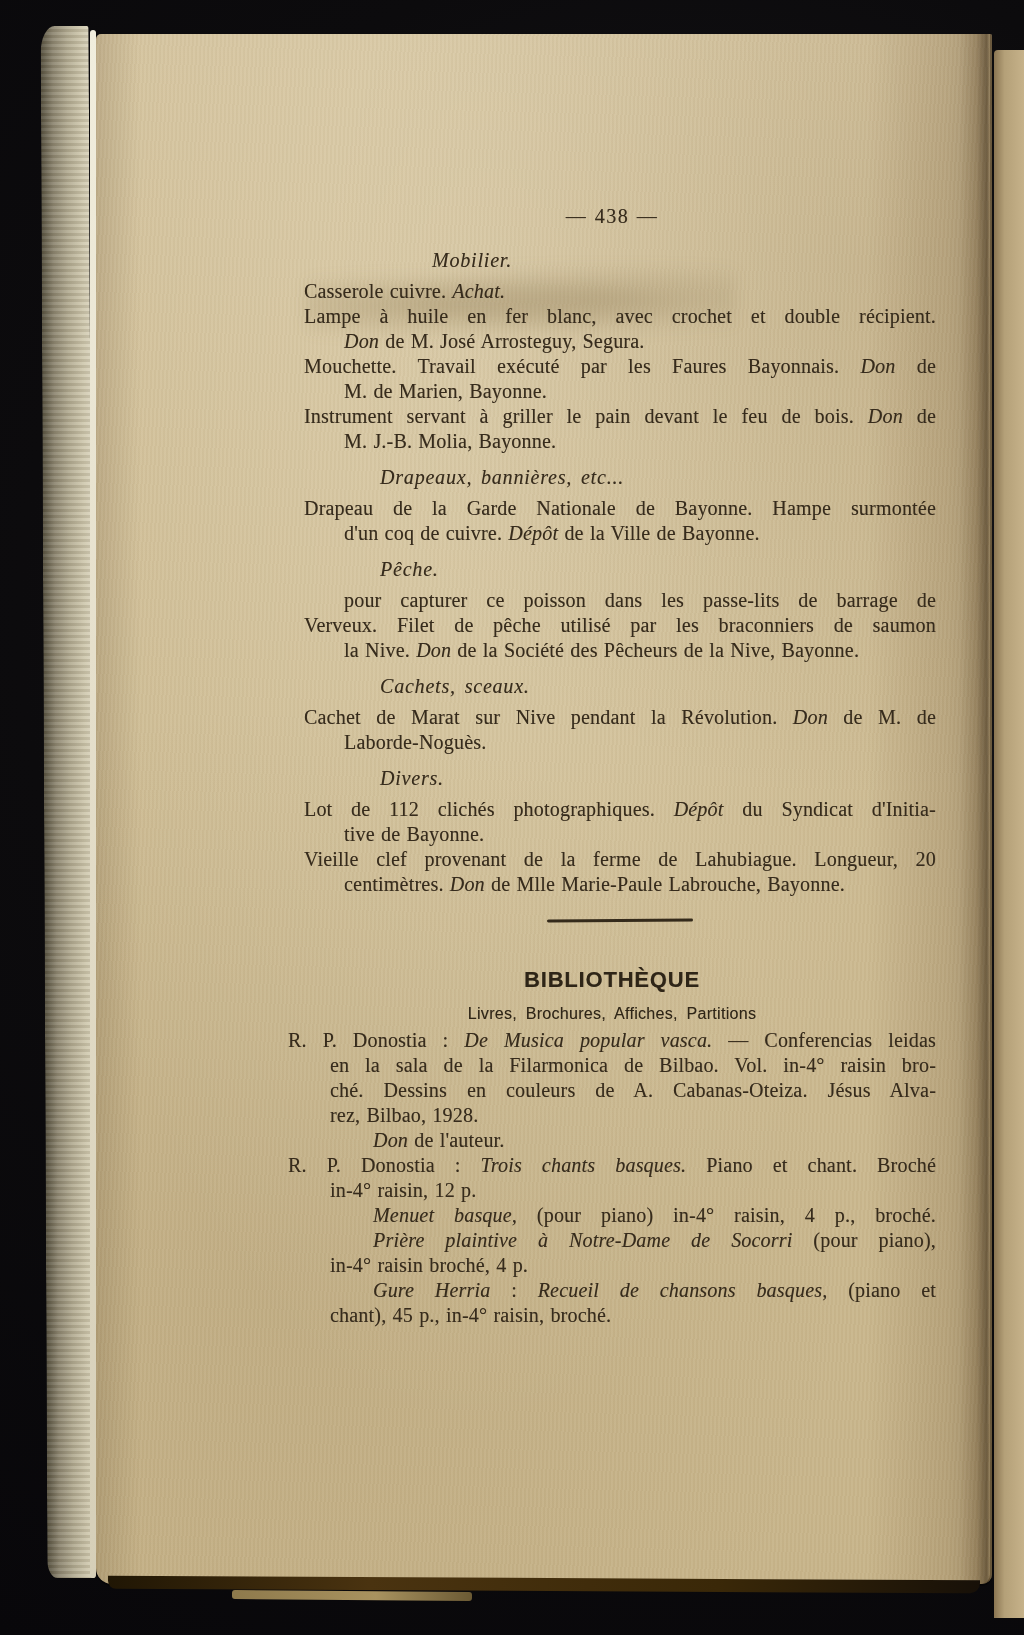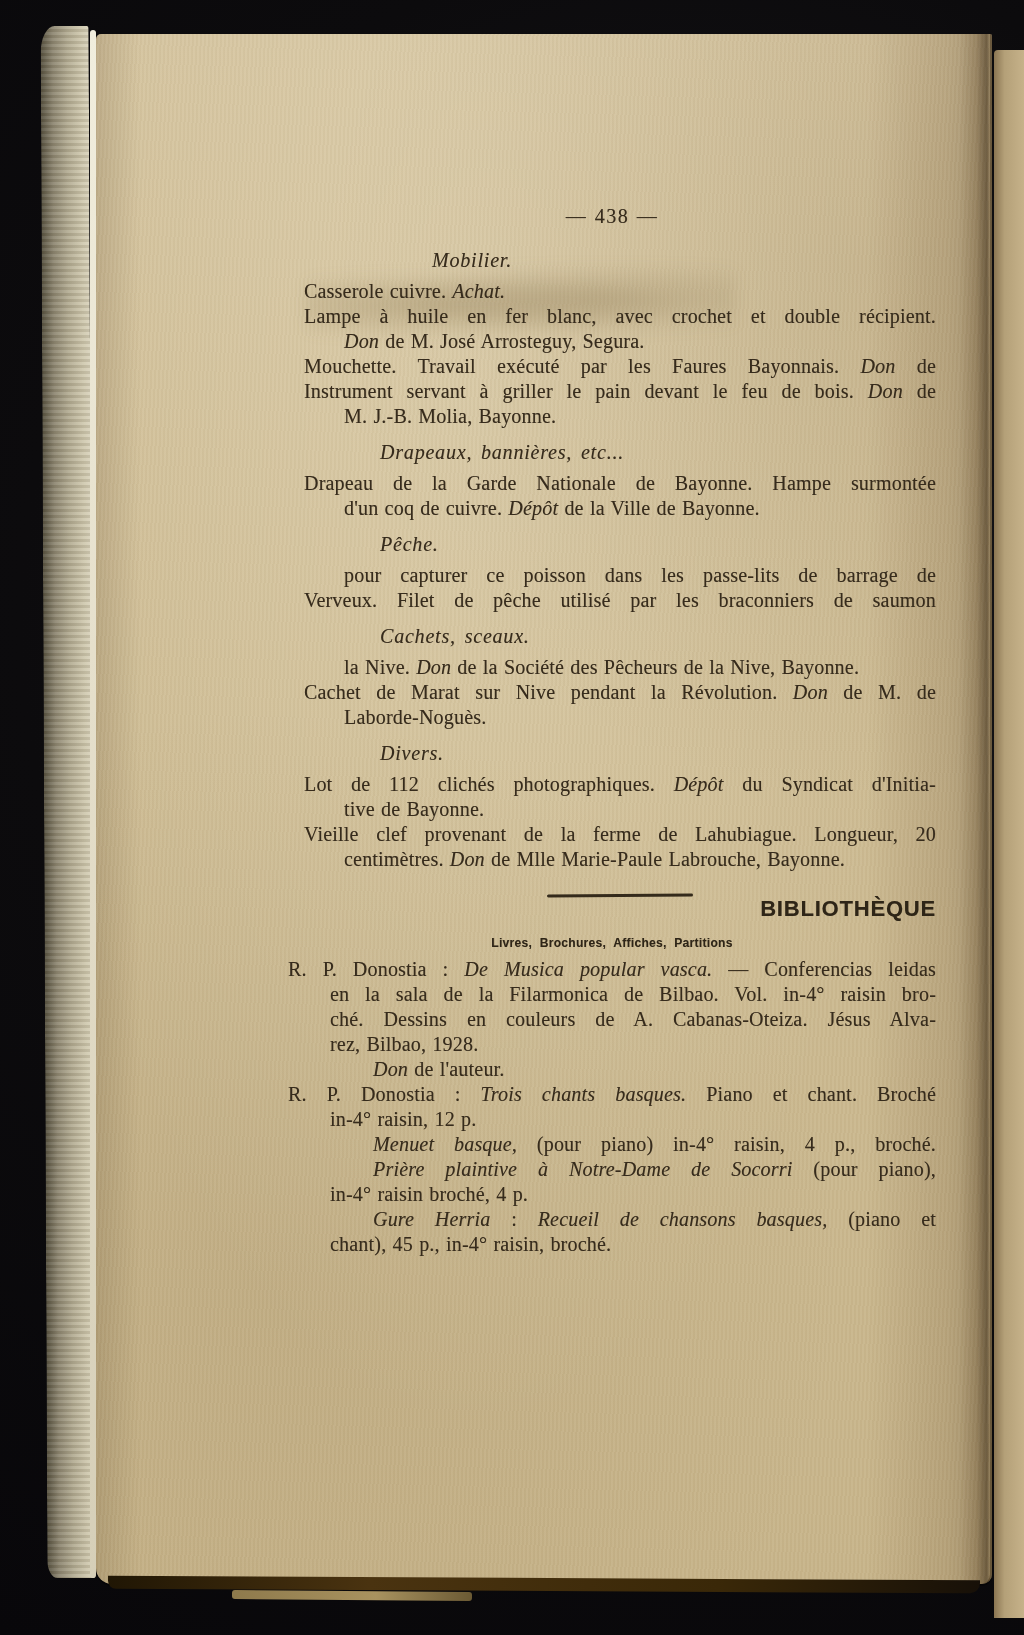--- a/index.html
+++ b/index.html
@@ -86,55 +86,56 @@
   .ls{padding-left:85px;}
   .ld{padding-left:85px;font-family:Liberation Serif, serif;}
   .gt{}
   .rule{
     width:146px;height:3px;background:#342a1b;border-radius:2px;
     margin:22px auto 0 auto;transform:translateX(8px) rotate(-0.4deg);
     min-height:0;
   }
   .title{
     font-family:"Liberation Sans", sans-serif;font-weight:bold;
-    font-size:22px;line-height:24px;text-align:right;letter-spacing:0.8px;
-    color:#2e2517;
+    font-size:22px;line-height:24px;text-align:center;letter-spacing:0.8px;
+    margin-top:46px;color:#2e2517;
   }
   .subtitle{
-    font-family:"Liberation Sans", sans-serif;font-weight:bold;
-    font-size:12px;line-height:22px;text-align:center;word-spacing:4px;letter-spacing:0.3px;
+    font-family:"Liberation Sans", sans-serif;font-weight:normal;
+    font-size:16px;line-height:22px;text-align:center;word-spacing:4px;letter-spacing:0.3px;
     margin-top:10px;color:#2e2517;
   }
 </style>
 </head>
 <body>
 
 <div class="stack-edge"></div>
 <div class="stack-line"></div>
 
 <div class="page">
   <div class="grain"></div>
   <div class="ghost"></div>
   <div class="textcol" id="textcol">
       <div class="ln pagenum"><span>— 438 —</span></div>
       <div class="ln h hfirst"><span class="it">Mobilier.</span></div>
       <div class="ln m1"><span>Casserole cuivre. </span><span class="it">Achat.</span></div>
       <div class="ln m1 j"><span>Lampe à huile en fer blanc, avec crochet et double récipient.</span></div>
       <div class="ln m2"><span class="it">Don</span><span> de M. José Arrosteguy, Segura.</span></div>
       <div class="ln m1 j"><span>Mouchette. Travail exécuté par les Faures Bayonnais. </span><span class="it">Don</span><span> de</span></div>
+      <div class="ln m2"><span>M. de Marien, Bayonne.</span></div>
       <div class="ln m1 j"><span>Instrument servant à griller le pain devant le feu de bois. </span><span class="it">Don</span><span> de</span></div>
       <div class="ln m2"><span>M. J.-B. Molia, Bayonne.</span></div>
       <div class="ln h"><span class="it">Drapeaux, bannières, etc...</span></div>
       <div class="ln m1 j"><span>Drapeau de la Garde Nationale de Bayonne. Hampe surmontée</span></div>
       <div class="ln m2"><span>d'un coq de cuivre. </span><span class="it">Dépôt</span><span> de la Ville de Bayonne.</span></div>
       <div class="ln h"><span class="it">Pêche.</span></div>
       <div class="ln m2 j"><span>pour capturer ce poisson dans les passe-lits de barrage de</span></div>
       <div class="ln m1 j"><span>Verveux. Filet de pêche utilisé par les braconniers de saumon</span></div>
+      <div class="ln m2"><span>la Nive. </span><span class="it">Don</span><span> de la Société des Pêcheurs de la Nive, Bayonne.</span></div>
       <div class="ln h"><span class="it">Cachets, sceaux.</span></div>
-      <div class="ln m2"><span>la Nive. </span><span class="it">Don</span><span> de la Société des Pêcheurs de la Nive, Bayonne.</span></div>
       <div class="ln m1 j"><span>Cachet de Marat sur Nive pendant la Révolution. </span><span class="it">Don</span><span> de M. de</span></div>
       <div class="ln m2"><span>Laborde-Noguès.</span></div>
       <div class="ln h"><span class="it">Divers.</span></div>
       <div class="ln m1 j"><span>Lot de 112 clichés photographiques. </span><span class="it">Dépôt</span><span> du Syndicat d'Initia-</span></div>
       <div class="ln m2"><span>tive de Bayonne.</span></div>
       <div class="ln m1 j"><span>Vieille clef provenant de la ferme de Lahubiague. Longueur, 20</span></div>
       <div class="ln m2"><span>centimètres. </span><span class="it">Don</span><span> de Mlle Marie-Paule Labrouche, Bayonne.</span></div>
       <div class="ln rule"></div>
       <div class="ln title"><span>BIBLIOTHÈQUE</span></div>
       <div class="ln subtitle"><span>Livres, Brochures, Affiches, Partitions</span></div>

